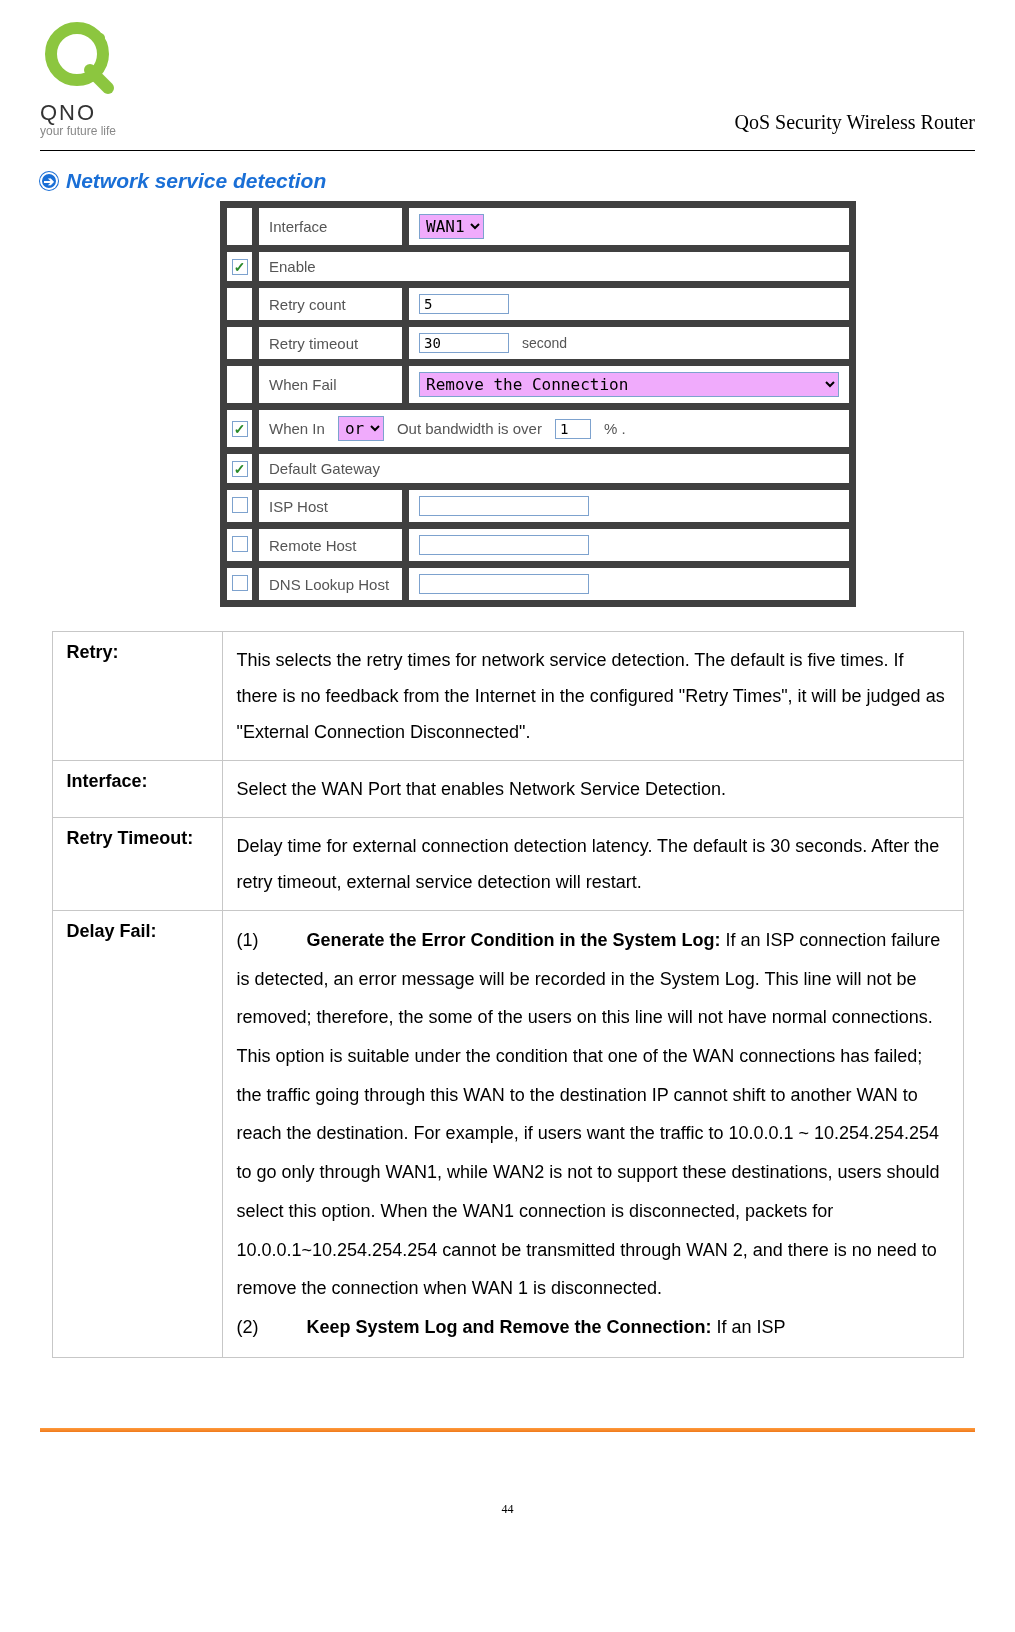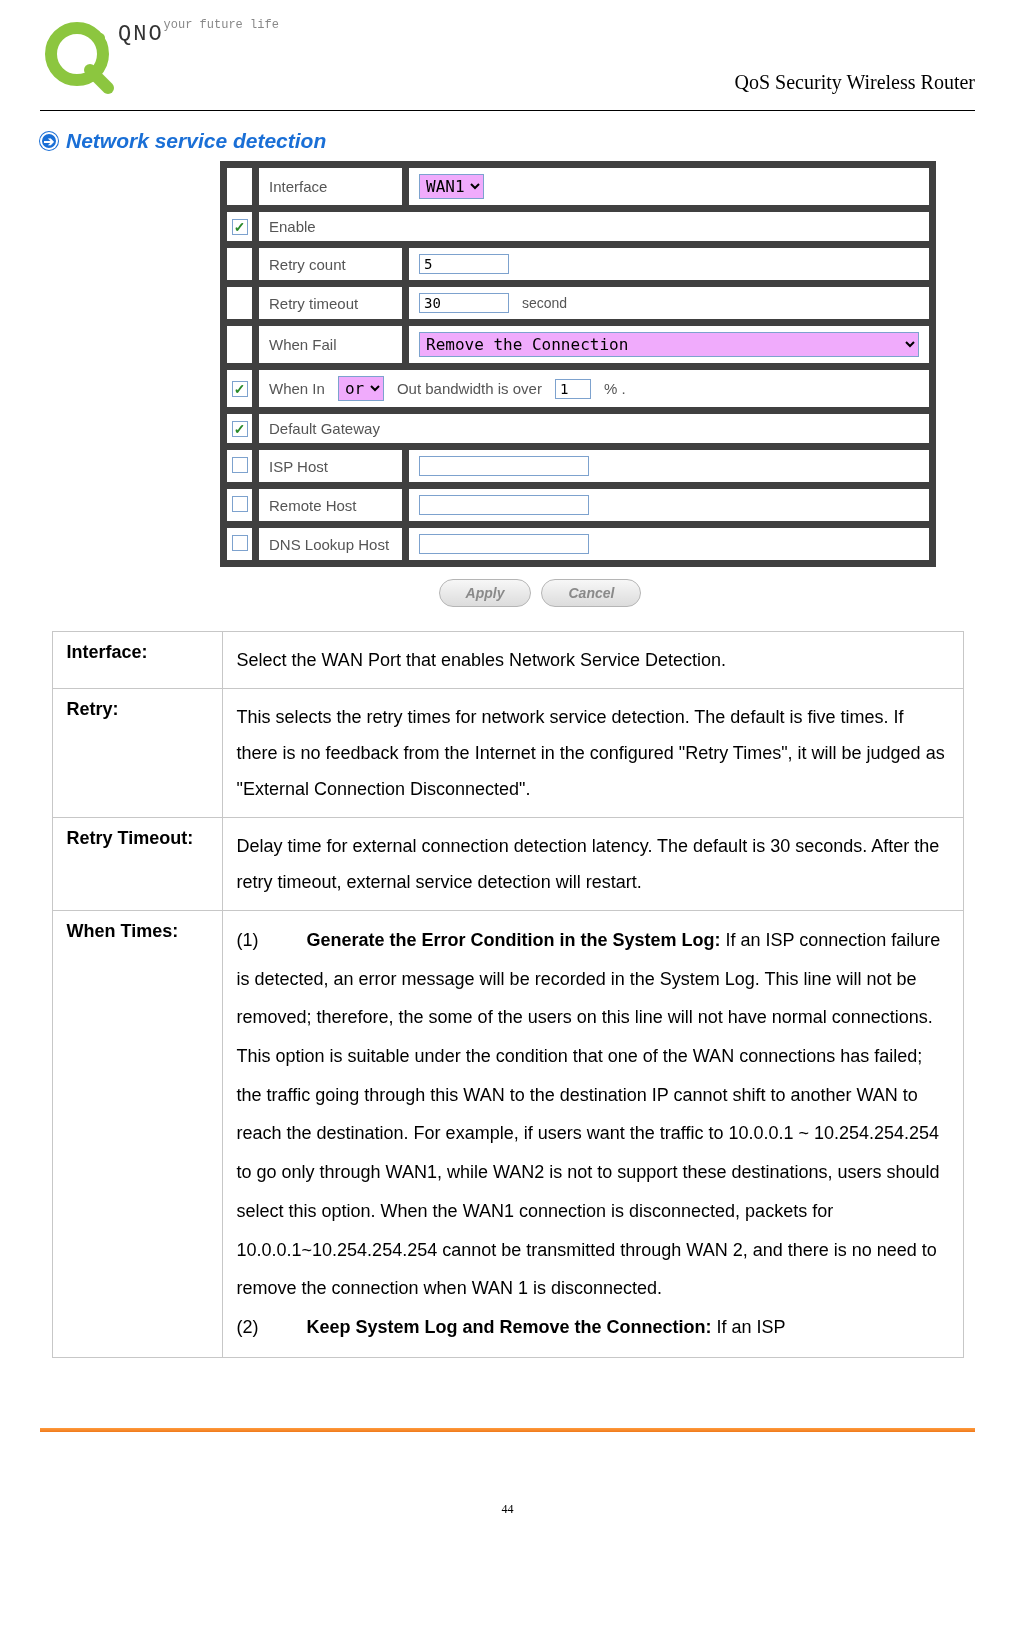--- a/index.html
+++ b/index.html
@@ -15,23 +15,22 @@
     padding: 20px 40px 40px 40px;
   }
   .header-row {
     display: flex;
     justify-content: space-between;
     align-items: flex-end;
     padding-bottom: 8px;
   }
   .logo-wrap {
     display: flex;
-    flex-direction: row;
+    flex-direction: column;
     align-items: flex-start;
-    font-family: Liberation Mono, monospace;
   }
   .logo-wrap svg { display:block; }
   .logo-text { font-size: 22px; letter-spacing: 2px; margin-top: 2px; color:#333;}
   .tagline { font-size: 12px; color:#888; margin-top:-2px;}
   .doc-title {
     font-family: "Times New Roman", serif;
     font-size: 20px;
     color: #000;
     text-align: center;
     padding-bottom: 4px;
@@ -100,21 +99,21 @@
   }
   input.tx.sm { width: 36px; }
   input.tx.md { width: 90px; }
   select.sel {
     font-family: monospace;
     font-size: 16px;
     padding: 1px 2px;
     border: 1px solid #7da2ce;
     background: #f0abfc;
   }
-  select.sel.wide { width: 500px; }
+  select.sel.wide { width: 420px; }
   .cb {
     width:16px; height:16px;
     border:1px solid #7da2ce;
     display:inline-flex; align-items:center; justify-content:center;
     background:#fff;
   }
   .cb.checked::after {
     content:"✓"; color:#2a8a2a; font-weight:bold; font-size:14px;
   }
   .btn-row {
@@ -263,42 +262,38 @@
         <td class="input-cell"><input class="tx md" style="width: 170px;" value=""></td>
       </tr>
       <tr>
         <td class="cb-cell"><span class="cb"></span></td>
         <td class="label-cell">DNS Lookup Host</td>
         <td class="input-cell"><input class="tx md" style="width: 170px;" value=""></td>
       </tr>
     </tbody>
       </table>
 
-    <div class="btn-row">
-      <span class="pill-btn">Apply</span>
-      <span class="pill-btn">Cancel</span>
-    </div>
   </div>
 
   <table class="desc-table">
     <tbody>
         <tr>
+      <td class="k">Retry:</td>
+      <td class="v">This selects the retry times for network service detection. The default is five times. If there is no feedback from the Internet in the configured "Retry Times", it will be judged as "External Connection Disconnected".</td>
+    </tr>
+    <tr>
       <td class="k">Interface:</td>
       <td class="v">Select the WAN Port that enables Network Service Detection.</td>
-    </tr>
-    <tr>
-      <td class="k">Retry:</td>
-      <td class="v">This selects the retry times for network service detection. The default is five times. If there is no feedback from the Internet in the configured "Retry Times", it will be judged as "External Connection Disconnected".</td>
     </tr>
     <tr>
       <td class="k">Retry Timeout:</td>
       <td class="v">Delay time for external connection detection latency. The default is 30 seconds. After the retry timeout, external service detection will restart.</td>
     </tr>
     <tr>
-      <td class="k">When Times:</td>
+      <td class="k">Delay Fail:</td>
       <td class="v v-whenfail">
         <span>(1)</span>
         <span class="bold">Generate the Error Condition in the System Log:</span><span> If an ISP connection failure is detected, an error message will be recorded in the System Log. This line will not be removed; therefore, the some of the users on this line will not have normal connections.</span>
         <br>
         <span>This option is suitable under the condition that one of the WAN connections has failed; the traffic going through this WAN to the destination IP cannot shift to another WAN to reach the destination. For example, if users want the traffic to 10.0.0.1 ~ 10.254.254.254 to go only through WAN1, while WAN2 is not to support these destinations, users should select this option. When the WAN1 connection is disconnected, packets for 10.0.0.1~10.254.254.254 cannot be transmitted through WAN 2, and there is no need to remove the connection when WAN 1 is disconnected.</span>
         <br>
         <span>(2)</span>
         <span class="bold">Keep System Log and Remove the Connection:</span><span> If an ISP</span>
       </td>
     </tr>

